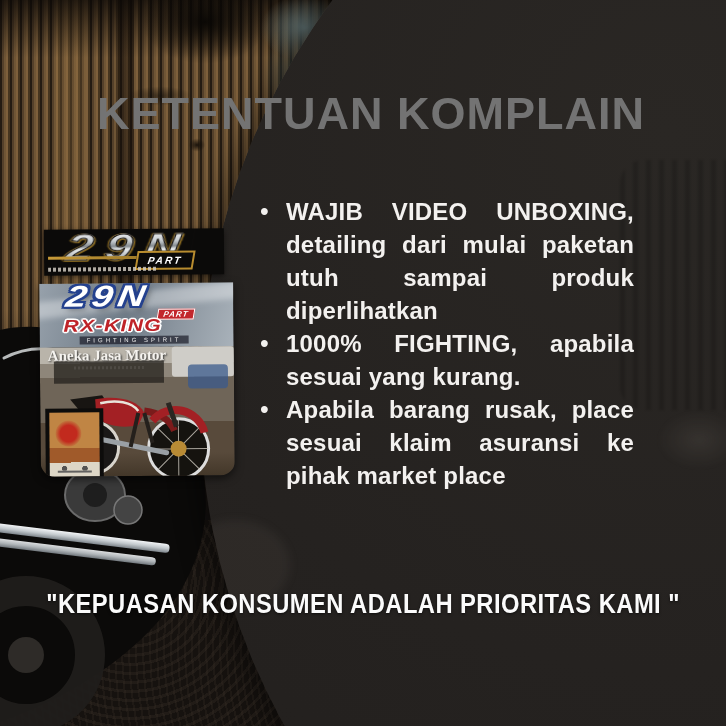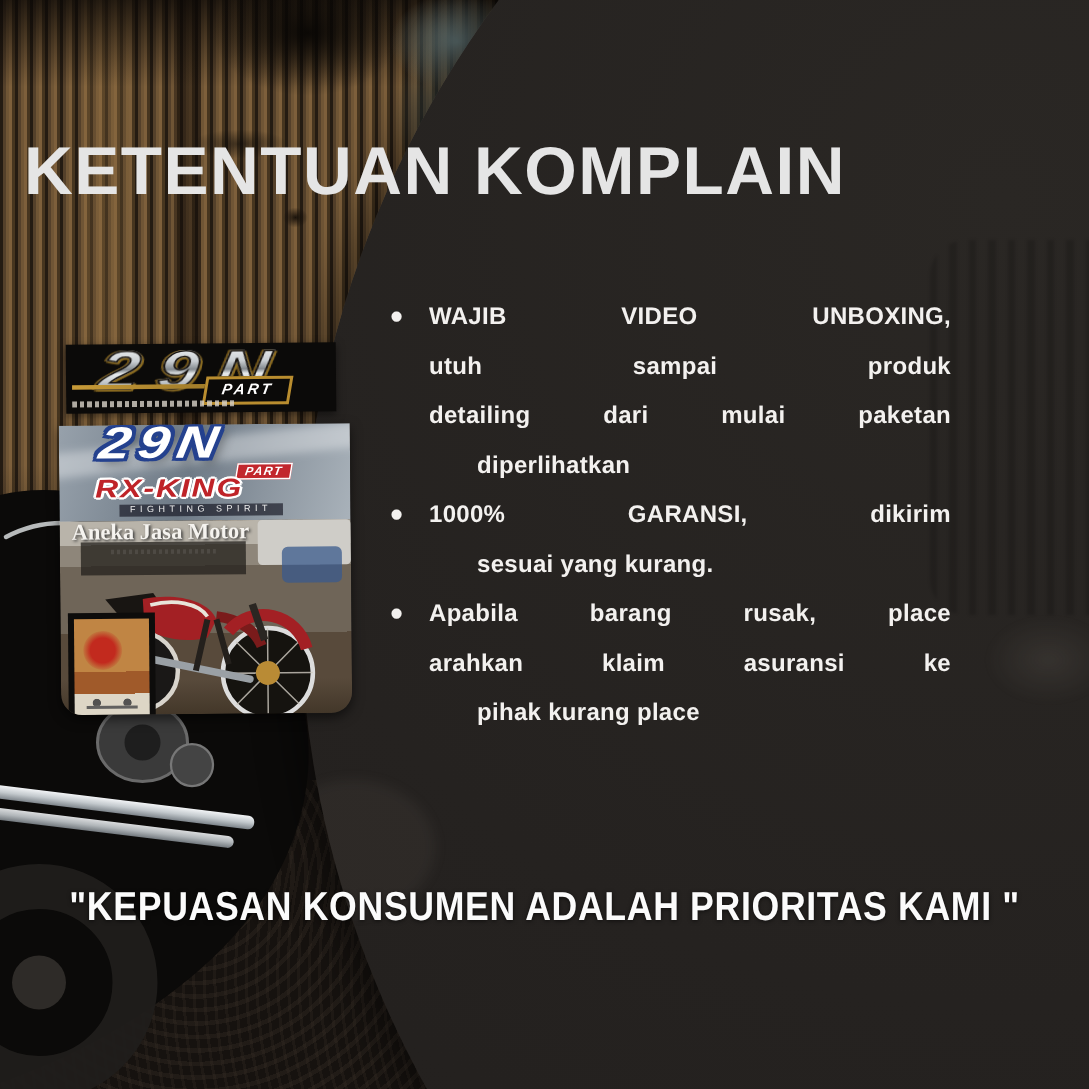--- a/index.html
+++ b/index.html
@@ -39,29 +39,29 @@
     background:repeating-linear-gradient(90deg, rgba(0,0,0,.3) 0 5px, rgba(0,0,0,0) 5px 13px);filter:blur(1px);}
   .ov-map{position:absolute;left:400px;top:650px;width:330px;height:200px;filter:blur(2px);
     background:
       radial-gradient(60px 42px at 30% 30%, rgba(142,134,124,.15), rgba(0,0,0,0) 70%),
       radial-gradient(85px 52px at 66% 62%, rgba(142,134,124,.12), rgba(0,0,0,0) 70%),
       radial-gradient(42px 30px at 86% 22%, rgba(142,134,124,.10), rgba(0,0,0,0) 70%);}
   .ov-blob2{position:absolute;left:-20px;top:790px;width:110px;height:90px;border-radius:50%;
     background:rgba(124,114,104,.10);filter:blur(4px);}
 
   
-  .title{position:absolute;left:0;top:88px;width:726px;padding-left:16px;
-    font-size:45px;font-weight:700;letter-spacing:1px;color:#e5e5e5;}
+  .title{position:absolute;left:0;top:88px;width:726px;padding-left:16px;text-align:center;
+    font-size:45px;font-weight:700;letter-spacing:1px;color:#737373;}
   .bullets{position:absolute;left:260px;top:195px;width:374px;color:#f3f1ef;}
   .bullet{display:flex;}
   .dot{width:26px;font-size:25px;line-height:33px;flex:none;}
   .blines{flex:1;min-width:0;}
-  .bline{font-size:16px;line-height:33px;font-weight:700;letter-spacing:.2px;
+  .bline{font-size:24px;line-height:33px;font-weight:700;letter-spacing:.2px;
     text-align:justify;text-align-last:justify;}
-  .bline.last{text-align-last:left;margin-left:32px;}
+  .bline.last{text-align-last:left;}
   .quote{position:absolute;left:0;top:589px;width:726px;text-align:center;color:#fbfbfb;}
   .quote span{display:inline-block;transform:scaleX(.88);font-size:27px;font-weight:700;
     letter-spacing:.5px;white-space:nowrap;text-shadow:0 1px 3px rgba(0,0,0,.6);}
 
   
   .logo-card{position:absolute;left:44px;top:229px;width:180px;height:46px;background:#0b0a09;
     transform:rotate(-.5deg);box-shadow:0 2px 6px rgba(0,0,0,.5);}
   .chrome{position:absolute;left:26px;top:-3px;font-style:italic;font-weight:700;font-size:36px;
     letter-spacing:9px;transform:skewX(-10deg) scaleX(1.35);transform-origin:left top;
     background:linear-gradient(180deg,#fff 0%,#c9ced2 35%,#83898e 48%,#e9ecee 55%,#aab0b5 75%,#63696d 100%);
@@ -194,38 +194,38 @@
     </div>
   </div>
 
   <div class="title">KETENTUAN KOMPLAIN</div>
 
   <div class="bullets">
     <div class="bullet">
       <span class="dot">•</span>
       <div class="blines">
         <div class="bline">WAJIB VIDEO UNBOXING,</div>
+        <div class="bline">detailing dari mulai paketan</div>
         <div class="bline">utuh sampai produk</div>
-        <div class="bline">detailing dari mulai paketan</div>
         <div class="bline last">diperlihatkan</div>
       </div>
     </div>
     <div class="bullet">
       <span class="dot">•</span>
       <div class="blines">
-        <div class="bline">1000% GARANSI, dikirim</div>
+        <div class="bline">1000% FIGHTING, apabila</div>
         <div class="bline last">sesuai yang kurang.</div>
       </div>
     </div>
     <div class="bullet">
       <span class="dot">•</span>
       <div class="blines">
         <div class="bline">Apabila barang rusak, place</div>
-        <div class="bline">arahkan klaim asuransi ke</div>
-        <div class="bline last">pihak kurang place</div>
+        <div class="bline">sesuai klaim asuransi ke</div>
+        <div class="bline last">pihak market place</div>
       </div>
     </div>
   </div>
 
   <div class="quote">
     <span>"KEPUASAN KONSUMEN ADALAH PRIORITAS KAMI "</span>
   </div>
 
 </div>
 

